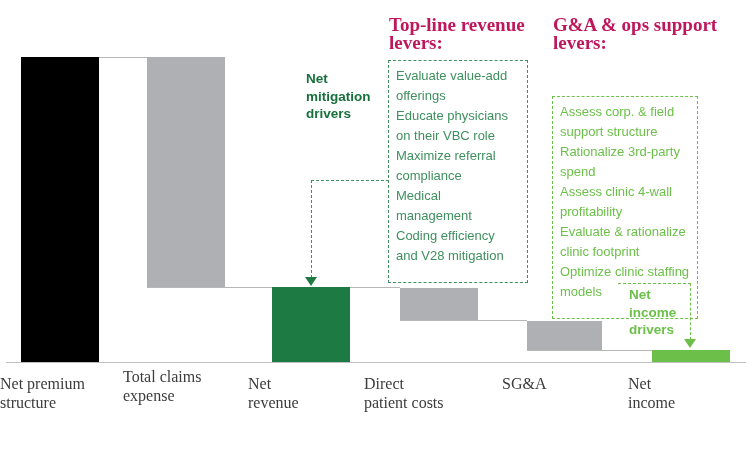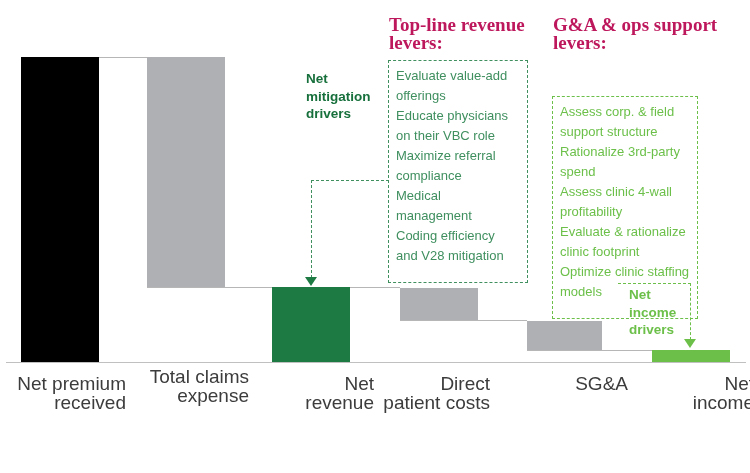--- a/index.html
+++ b/index.html
@@ -44,25 +44,25 @@
     left: 6px;
     top: 362px;
     width: 740px;
     height: 1px;
     background: #c0c0c0;
   }
 
   
   .cat-label {
     position: absolute;
-    text-align: right;
-    font-size: 19px;
+    text-align: left;
+    font-size: 16px;
     line-height: 19px;
     color: #3c3c3c;
-    font-family: Liberation Sans, sans-serif;
+    font-family: Liberation Serif, serif;
   }
 
   
   .ann-heading {
     position: absolute;
     font-size: 19px;
     line-height: 18px;
     font-weight: bold;
     color: #be185d;
     font-family: Liberation Serif, serif;
@@ -145,21 +145,21 @@
     <div class="bar" style="left:272px; top:287px; width:78px; height:75px;  background:#1d7a43;"></div>
     <div class="bar" style="left:400px; top:288px; width:78px; height:32px;  background:#aeb0b4;"></div>
     <div class="bar" style="left:527px; top:321px; width:75px; height:29px;  background:#aeb0b4;"></div>
     <div class="bar" style="left:652px; top:350px; width:78px; height:12px;  background:#6cc04a;"></div>
 
     <div class="baseline"></div>
   </div>
 
   <div class="cat-label" style="left:0px; top:374px; width:126px;">
     <div>Net premium</div>
-    <div>received</div>
+    <div>structure</div>
   </div>
 
   <div class="cat-label" style="left:123px; top:367px; width:126px;">
     <div>Total claims</div>
     <div>expense</div>
   </div>
 
   <div class="cat-label" style="left:248px; top:374px; width:126px;">
     <div>Net</div>
     <div>revenue</div>

